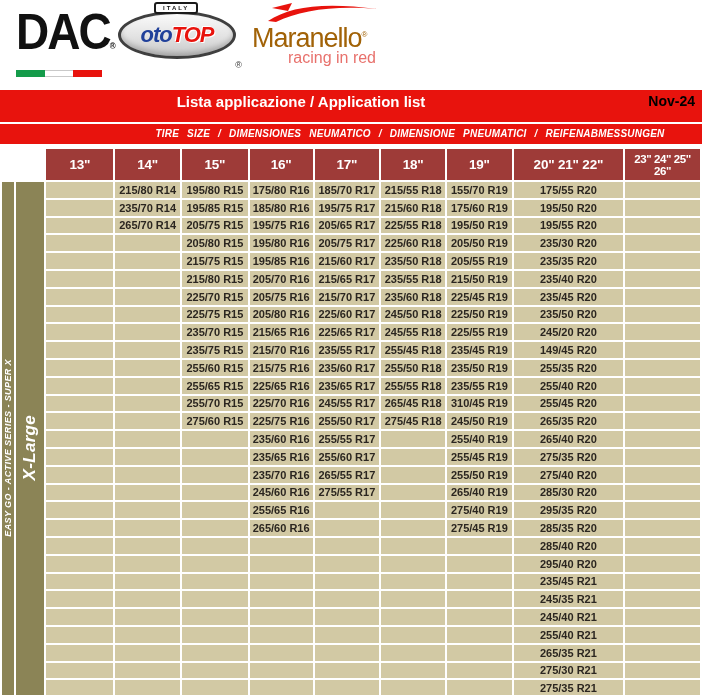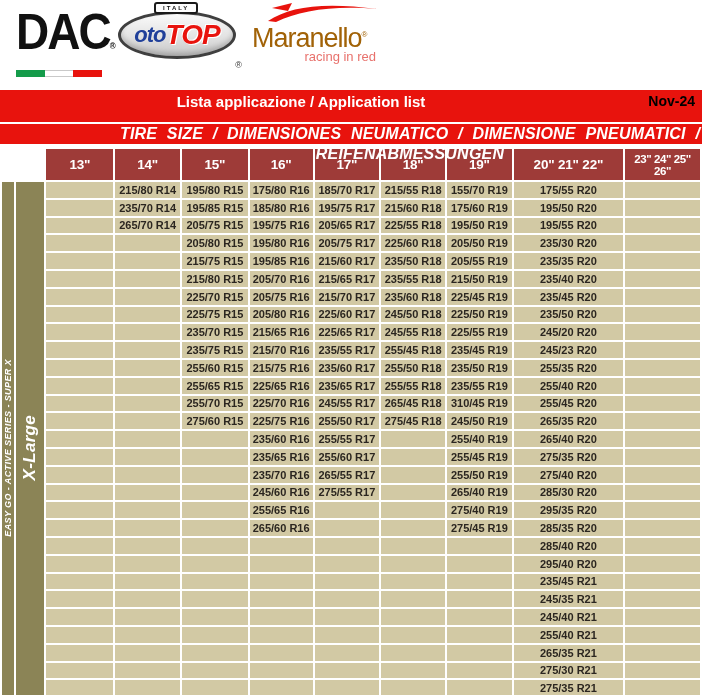--- a/index.html
+++ b/index.html
@@ -20,44 +20,44 @@
   .flag-red { background:#e8130d; }
 
   .ototop { position:absolute; left:118px; top:2px; width:122px; height:70px; }
   .italy-tab { position:absolute; left:36px; top:0; background:#fdfdfd; border:2px solid #1a1a1a;
                border-radius:3px; font-size:6px; font-weight:bold; letter-spacing:2px;
                padding:1px 7px; color:#111; z-index:2; }
   .oval { position:absolute; left:0; top:9px; width:118px; height:48px; border-radius:50%;
           border:3px solid #3f3f3f; background:linear-gradient(180deg,#fafafa 0%,#e2e2e2 55%,#c6c6c6 100%);
           box-shadow:inset 0 -3px 5px rgba(0,0,0,.18); display:flex; align-items:center; justify-content:center; }
   .oto { font-style:italic; font-weight:bold; font-size:22px; color:#20409a; letter-spacing:-1px; }
-  .topp { font-style:italic; font-weight:bold; font-size:28px; color:#e8130d; letter-spacing:-1px;
+  .topp { font-style:italic; font-weight:bold; font-size:22px; color:#e8130d; letter-spacing:-1px;
           text-shadow:1px 1px 0 #fff,-1px -1px 0 #fff; }
   .ototop-reg { position:absolute; right:-2px; bottom:2px; font-size:9px; color:#333; }
 
   .maranello { position:absolute; left:252px; top:2px; width:130px; }
   .mara-swoosh { display:block; margin-left:14px; }
   .mara-text { font-size:27px; font-weight:normal; color:#a16207; letter-spacing:-1px; line-height:26px; }
   .mara-reg { font-size:8px; vertical-align:super; }
-  .mara-tag { font-size:13px; color:#e8716c; text-align:right; margin-top:-2px; padding-right:6px; }
+  .mara-tag { font-size:16px; color:#e8716c; text-align:right; margin-top:-2px; padding-right:6px; }
 
   .prod-titles { position:absolute; right:6px; top:10px; text-align:right; }
   .prod-line1 { color:#e8130d; font-weight:bold; font-size:20px; line-height:24px; letter-spacing:-0.3px; }
   .prod-line2 { color:#e8130d; font-weight:bold; font-size:19px; line-height:24px; letter-spacing:-0.3px;
                 border-bottom:2px solid #e8130d; display:inline-block; padding-bottom:1px; }
 
   
   .list-bar { position:relative; height:32px; background:#e8130d; }
   .list-title { position:absolute; left:0; right:100px; top:0; height:23px; line-height:23px;
                 text-align:center; color:#fff; font-weight:bold; font-size:15px; }
   .list-date { position:absolute; right:7px; top:0; height:23px; line-height:23px;
                color:#000000; font-weight:bold; font-size:14px; }
   .white-gap2 { height:2px; background:#fff; }
   .tire-bar { height:20px; background:#e8130d; color:#fff; font-style:italic; font-weight:600;
-              font-size:16px; line-height:20px; text-align:center; padding-left:118px;
+              font-size:10px; line-height:20px; text-align:center; padding-left:118px;
               word-spacing:5px; letter-spacing:0.2px; }
   .white-gap3 { height:3px; background:#fff; }
 
   
   table { border-collapse:separate; border-spacing:2px; width:702px; table-layout:fixed; }
   th.col-hdr { background:#9e3b38; color:#fff; font-weight:bold; font-size:13.5px;
                height:31px; text-align:center; vertical-align:middle; letter-spacing:-0.2px; }
   th.col-hdr.small { font-size:11.5px; letter-spacing:-0.4px; }
   td.blank { background:#fff; }
   td.cell { background:#d2c9a4; height:15.8px; text-align:center; vertical-align:middle;
@@ -247,21 +247,21 @@
         <td class="cell"></td>
       </tr>
       <tr>
         <td class="cell"></td>
         <td class="cell"></td>
         <td class="cell">235/75 R15</td>
         <td class="cell">215/70 R16</td>
         <td class="cell">235/55 R17</td>
         <td class="cell">255/45 R18</td>
         <td class="cell">235/45 R19</td>
-        <td class="cell">245/23 R20</td>
+        <td class="cell">149/45 R20</td>
         <td class="cell"></td>
       </tr>
       <tr>
         <td class="cell"></td>
         <td class="cell"></td>
         <td class="cell">255/60 R15</td>
         <td class="cell">215/75 R16</td>
         <td class="cell">235/60 R17</td>
         <td class="cell">255/50 R18</td>
         <td class="cell">235/50 R19</td>

